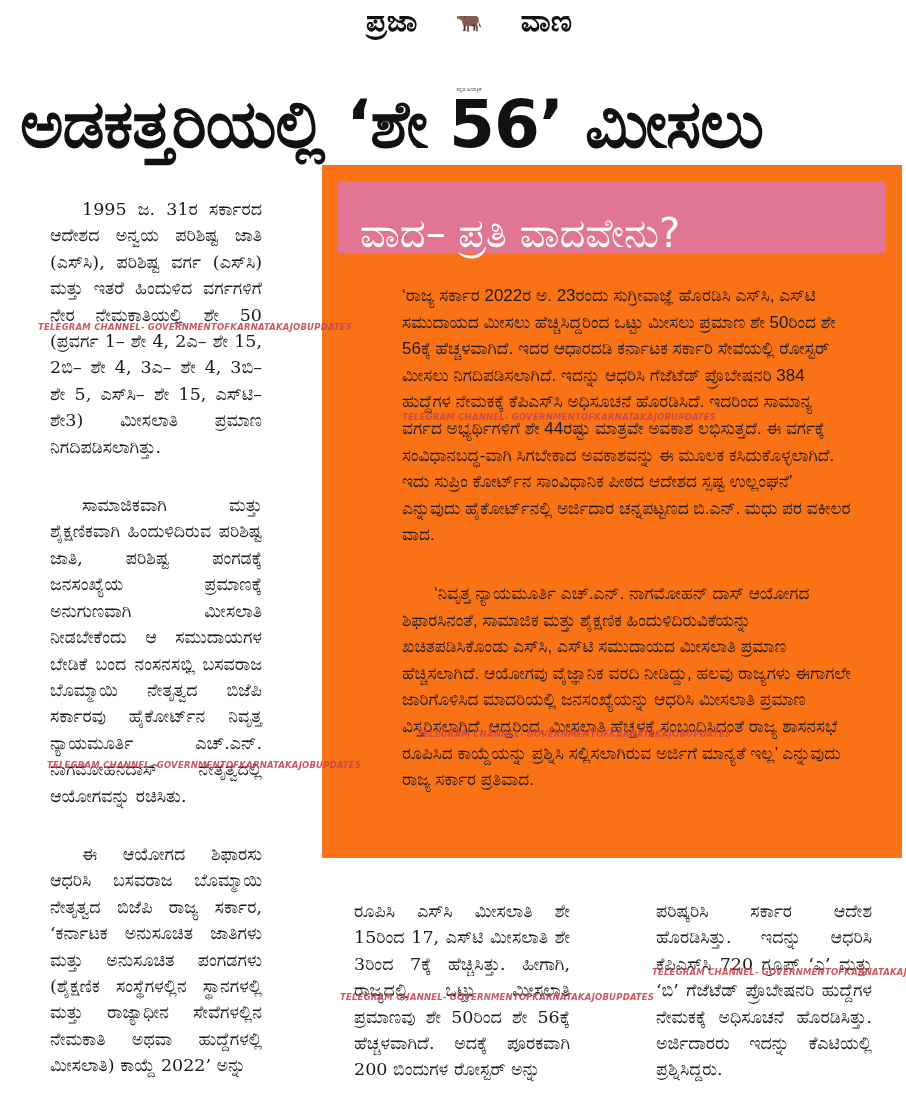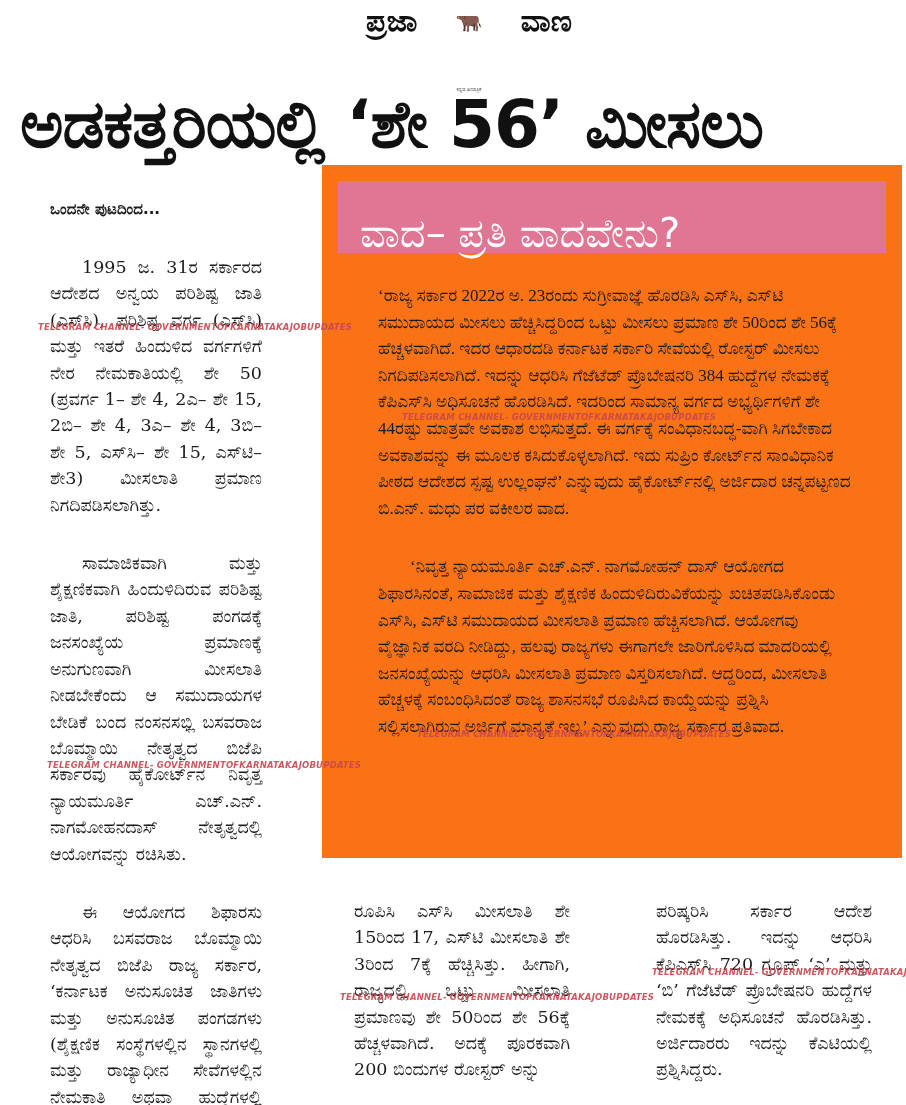--- a/index.html
+++ b/index.html
@@ -30,21 +30,21 @@
     .col p.indent { text-indent: 32px; }
     .col-left { left: 2px; top: 148px; width: 276px; }
     .continued { font-family: "DejaVu Sans", sans-serif; font-weight: bold; font-size: 15px; line-height: 26px; }
 
     .box { position: absolute; left: 306px; top: 149px; width: 580px; height: 693px; background: #f97316; }
     .box-header {
       height: 72px; background: #e17594; color: #ffffff;
       font-family: "DejaVu Sans", sans-serif; font-size: 40px; line-height: 72px;
       padding-left: 22px; white-space: nowrap;
     }
-    .box-body { padding: 14px 18px 0 24px; font-family: Liberation Serif, serif; font-size: 17px; line-height: 26.6px; }
+    .box-body { padding: 14px 18px 0 24px; font-family: Liberation Sans, sans-serif; font-size: 17px; line-height: 26.6px; margin-left: 24px; }
     .box-body p.indent { text-indent: 32px; }
 
     .col-mid { left: 306px; top: 850px; width: 280px; }
     .col-right { left: 608px; top: 850px; width: 280px; }
 
     .watermark {
       position: absolute; font-family: "DejaVu Sans", sans-serif; font-style: italic; font-weight: bold;
       font-size: 8.5px; color: #c8464e; letter-spacing: 0.2px; white-space: nowrap; opacity: 0.9;
     }
   </style>
@@ -58,21 +58,20 @@
     <span>ವಾಣಿ</span>
   </div>
   <div class="masthead-tagline">ಕನ್ನಡ ದಿನಪತ್ರಿಕೆ</div>
 </header>
 
 <h1 class="headline">ಅಡಕತ್ತರಿಯಲ್ಲಿ ‘ಶೇ 56’ ಮೀಸಲು</h1>
 
 <div class="right-rule"></div>
 
 <section class="col col-left">
-  <div class="continued">ಒಂದನೇ ಪುಟದಿಂದ...</div>
   <p class="indent">1995 ಜ. 31ರ ಸರ್ಕಾರದ ಆದೇಶದ ಅನ್ವಯ ಪರಿಶಿಷ್ಟ ಜಾತಿ (ಎಸ್‌ಸಿ), ಪರಿಶಿಷ್ಟ ವರ್ಗ (ಎಸ್‌ಸಿ) ಮತ್ತು ಇತರೆ ಹಿಂದುಳಿದ ವರ್ಗಗಳಿಗೆ ನೇರ ನೇಮಕಾತಿಯಲ್ಲಿ ಶೇ 50 (ಪ್ರವರ್ಗ 1– ಶೇ 4, 2ಎ– ಶೇ 15, 2ಬಿ– ಶೇ 4, 3ಎ– ಶೇ 4, 3ಬಿ– ಶೇ 5, ಎಸ್‌ಸಿ– ಶೇ 15, ಎಸ್‌ಟಿ– ಶೇ3) ಮೀಸಲಾತಿ ಪ್ರಮಾಣ ನಿಗದಿಪಡಿಸಲಾಗಿತ್ತು.</p>
   <p class="indent">ಸಾಮಾಜಿಕವಾಗಿ ಮತ್ತು ಶೈಕ್ಷಣಿಕವಾಗಿ ಹಿಂದುಳಿದಿರುವ ಪರಿಶಿಷ್ಟ ಜಾತಿ, ಪರಿಶಿಷ್ಟ ಪಂಗಡಕ್ಕೆ ಜನಸಂಖ್ಯೆಯ ಪ್ರಮಾಣಕ್ಕೆ ಅನುಗುಣವಾಗಿ ಮೀಸಲಾತಿ ನೀಡಬೇಕೆಂದು ಆ ಸಮುದಾಯಗಳ ಬೇಡಿಕೆ ಬಂದ ನಂಸನಸಭ್ಲಿ ಬಸವರಾಜ ಬೊಮ್ಮಾಯಿ ನೇತೃತ್ವದ ಬಿಜೆಪಿ ಸರ್ಕಾರವು ಹೈಕೋರ್ಟ್‌ನ ನಿವೃತ್ತ ನ್ಯಾಯಮೂರ್ತಿ ಎಚ್‌.ಎನ್‌. ನಾಗಮೋಹನದಾಸ್ ನೇತೃತ್ವದಲ್ಲಿ ಆಯೋಗವನ್ನು ರಚಿಸಿತು.</p>
   <p class="indent">ಈ ಆಯೋಗದ ಶಿಫಾರಸು ಆಧರಿಸಿ ಬಸವರಾಜ ಬೊಮ್ಮಾಯಿ ನೇತೃತ್ವದ ಬಿಜೆಪಿ ರಾಜ್ಯ ಸರ್ಕಾರ, ‘ಕರ್ನಾಟಕ ಅನುಸೂಚಿತ ಜಾತಿಗಳು ಮತ್ತು ಅನುಸೂಚಿತ ಪಂಗಡಗಳು (ಶೈಕ್ಷಣಿಕ ಸಂಸ್ಥೆಗಳಲ್ಲಿನ ಸ್ಥಾನಗಳಲ್ಲಿ ಮತ್ತು ರಾಜ್ಯಾಧೀನ ಸೇವೆಗಳಲ್ಲಿನ ನೇಮಕಾತಿ ಅಥವಾ ಹುದ್ದೆಗಳಲ್ಲಿ ಮೀಸಲಾತಿ) ಕಾಯ್ದೆ 2022’ ಅನ್ನು</p>
 </section>
 
 <aside class="box">
   <div class="box-header">ವಾದ– ಪ್ರತಿ ವಾದವೇನು?</div>
   <div class="box-body">
     <p>‘ರಾಜ್ಯ ಸರ್ಕಾರ 2022ರ ಅ. 23ರಂದು ಸುಗ್ರೀವಾಜ್ಞೆ ಹೊರಡಿಸಿ ಎಸ್‌ಸಿ, ಎಸ್‌ಟಿ ಸಮುದಾಯದ ಮೀಸಲು ಹೆಚ್ಚಿಸಿದ್ದರಿಂದ ಒಟ್ಟು ಮೀಸಲು ಪ್ರಮಾಣ ಶೇ 50ರಿಂದ ಶೇ 56ಕ್ಕೆ ಹೆಚ್ಚಳವಾಗಿದೆ. ಇದರ ಆಧಾರದಡಿ ಕರ್ನಾಟಕ ಸರ್ಕಾರಿ ಸೇವೆಯಲ್ಲಿ ರೋಸ್ಟರ್ ಮೀಸಲು ನಿಗದಿಪಡಿಸಲಾಗಿದೆ. ಇದನ್ನು ಆಧರಿಸಿ ಗೆಜೆಟೆಡ್ ಪ್ರೊಬೇಷನರಿ 384 ಹುದ್ದೆಗಳ ನೇಮಕಕ್ಕೆ ಕೆಪಿಎಸ್‌ಸಿ ಅಧಿಸೂಚನೆ ಹೊರಡಿಸಿದೆ. ಇದರಿಂದ ಸಾಮಾನ್ಯ ವರ್ಗದ ಅಭ್ಯರ್ಥಿಗಳಿಗೆ ಶೇ 44ರಷ್ಟು ಮಾತ್ರವೇ ಅವಕಾಶ ಲಭಿಸುತ್ತದೆ. ಈ ವರ್ಗಕ್ಕೆ ಸಂವಿಧಾನಬದ್ಧ-ವಾಗಿ ಸಿಗಬೇಕಾದ ಅವಕಾಶವನ್ನು ಈ ಮೂಲಕ ಕಸಿದುಕೊಳ್ಳಲಾಗಿದೆ. ಇದು ಸುಪ್ರಿಂ ಕೋರ್ಟ್‌ನ ಸಾಂವಿಧಾನಿಕ ಪೀಠದ ಆದೇಶದ ಸ್ಪಷ್ಟ ಉಲ್ಲಂಘನೆ’ ಎನ್ನುವುದು ಹೈಕೋರ್ಟ್‌ನಲ್ಲಿ ಅರ್ಜಿದಾರ ಚನ್ನಪಟ್ಟಣದ ಬಿ.ಎನ್‌. ಮಧು ಪರ ವಕೀಲರ ವಾದ.</p>
     <p class="indent">‘ನಿವೃತ್ತ ನ್ಯಾಯಮೂರ್ತಿ ಎಚ್‌.ಎನ್‌. ನಾಗಮೋಹನ್ ದಾಸ್ ಆಯೋಗದ ಶಿಫಾರಸಿನಂತೆ, ಸಾಮಾಜಿಕ ಮತ್ತು ಶೈಕ್ಷಣಿಕ ಹಿಂದುಳಿದಿರುವಿಕೆಯನ್ನು ಖಚಿತಪಡಿಸಿಕೊಂಡು ಎಸ್‌ಸಿ, ಎಸ್‌ಟಿ ಸಮುದಾಯದ ಮೀಸಲಾತಿ ಪ್ರಮಾಣ ಹೆಚ್ಚಿಸಲಾಗಿದೆ. ಆಯೋಗವು ವೈಜ್ಞಾನಿಕ ವರದಿ ನೀಡಿದ್ದು, ಹಲವು ರಾಜ್ಯಗಳು ಈಗಾಗಲೇ ಜಾರಿಗೊಳಿಸಿದ ಮಾದರಿಯಲ್ಲಿ ಜನಸಂಖ್ಯೆಯನ್ನು ಆಧರಿಸಿ ಮೀಸಲಾತಿ ಪ್ರಮಾಣ ವಿಸ್ತರಿಸಲಾಗಿದೆ. ಆದ್ದರಿಂದ, ಮೀಸಲಾತಿ ಹೆಚ್ಚಳಕ್ಕೆ ಸಂಬಂಧಿಸಿದಂತೆ ರಾಜ್ಯ ಶಾಸನಸಭೆ ರೂಪಿಸಿದ ಕಾಯ್ದೆಯನ್ನು ಪ್ರಶ್ನಿಸಿ ಸಲ್ಲಿಸಲಾಗಿರುವ ಅರ್ಜಿಗೆ ಮಾನ್ಯತೆ ಇಲ್ಲ’ ಎನ್ನುವುದು ರಾಜ್ಯ ಸರ್ಕಾರ ಪ್ರತಿವಾದ.</p>

